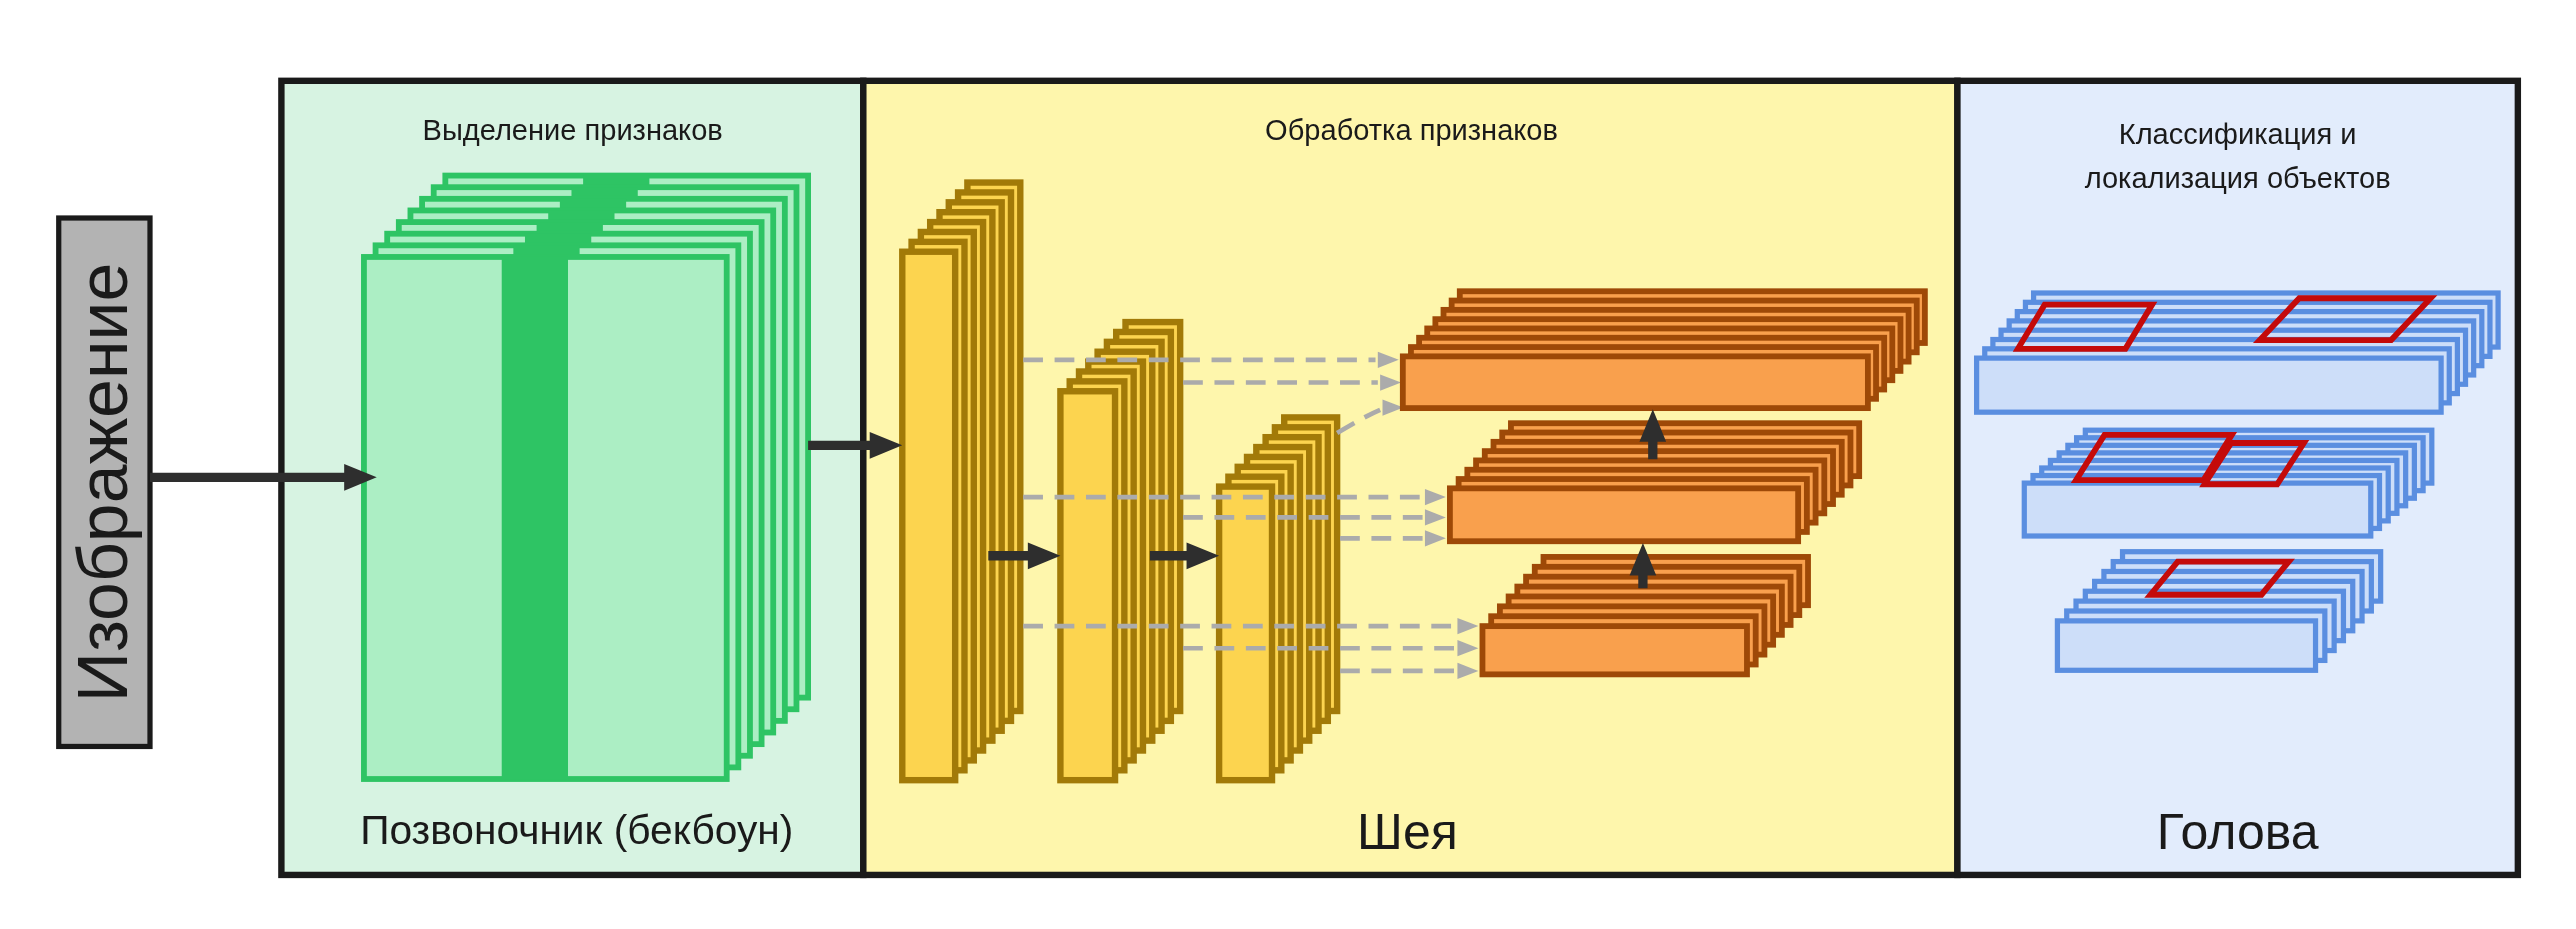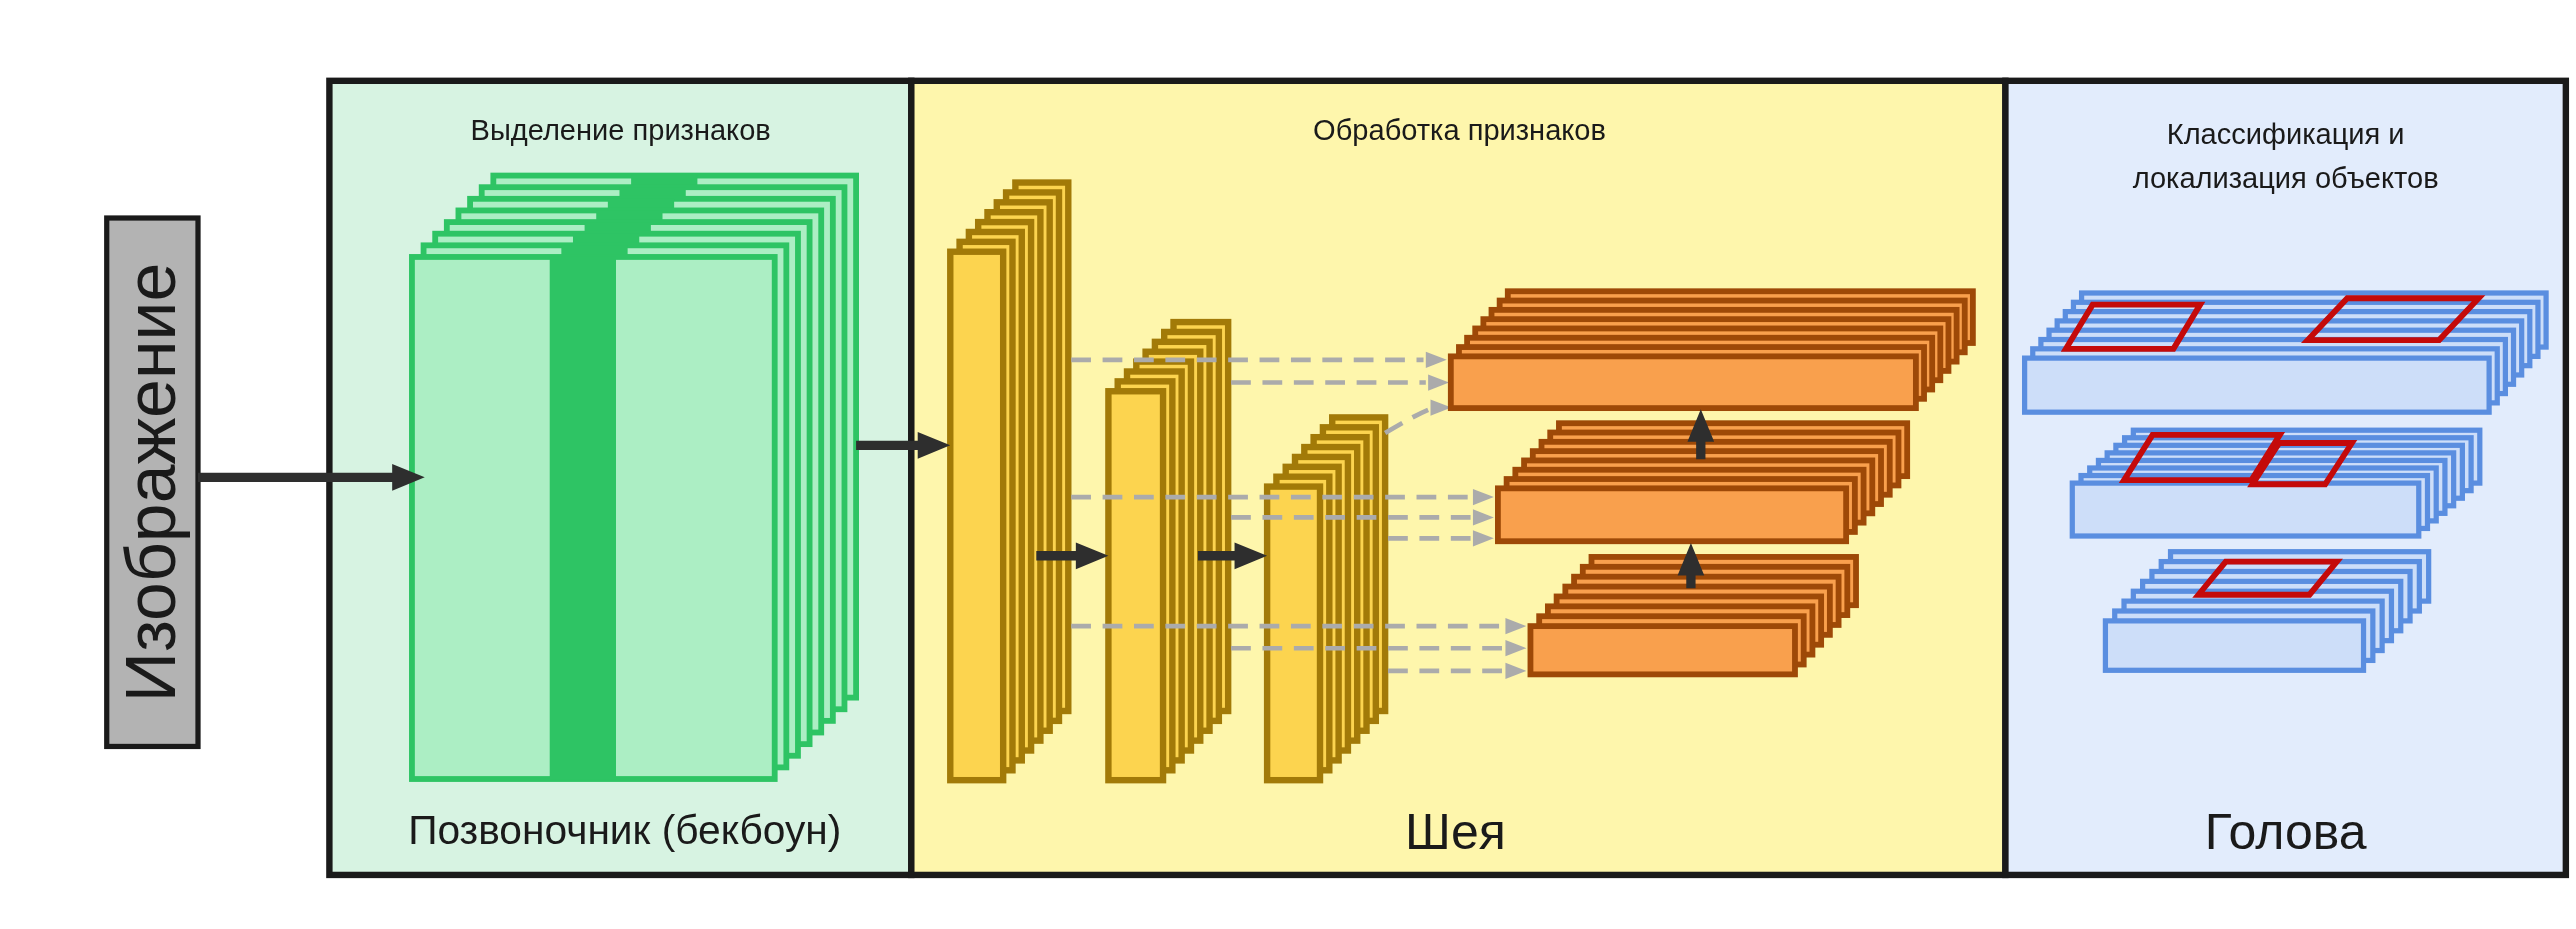--- a/index.html
+++ b/index.html
@@ -1,17 +1,17 @@
 <!DOCTYPE html>
 <html style="--text: #1a1a1a; --panel-border: #1a1a1a; --flow-arrow: #2e2e2e; --dashed-arrow: #ababab; --input-fill: #b3b3b3; --backbone-bg: #d7f3e2; --backbone-layer-fill: #aceec4; --backbone-accent: #2ec464; --neck-bg: #fef6ac; --neck-layer-fill: #fcd44f; --neck-layer-border: #a27a08; --neck-out-fill: #f9a04d; --neck-out-border: #9e4907; --head-bg: #e2ecfc; --head-layer-fill: #cddef9; --head-layer-border: #5a8ee0; --detection-box: #c40a0a;font-size:9.3px"><head>
 <meta charset="utf-8">
 <style>
   html,body{margin:0;padding:0;background:#ffffff;}
   body{width:2576px;height:929px;position:relative;}
-  .stage{position:absolute;inset:0;margin-left:48px;}
+  .stage{position:absolute;inset:0;}
   svg{display:block;}
   svg text{font-family:"Liberation Sans",sans-serif;fill:var(--text,#1a1a1a);}
   .title{font-size:50px;text-anchor:middle;}
   .label-md{font-size:70px;text-anchor:middle;}
   .label-lg{font-size:86px;text-anchor:middle;}
   .input-label{font-size:120px;text-anchor:middle;}
   .panel{stroke:var(--panel-border,#1a1a1a);stroke-width:11;}
   #backbone-rect{fill:var(--backbone-bg,#d7f3e2);}
   #neck-rect{fill:var(--neck-bg,#fef6ac);}
   #head-rect{fill:var(--head-bg,#e2ecfc);}

